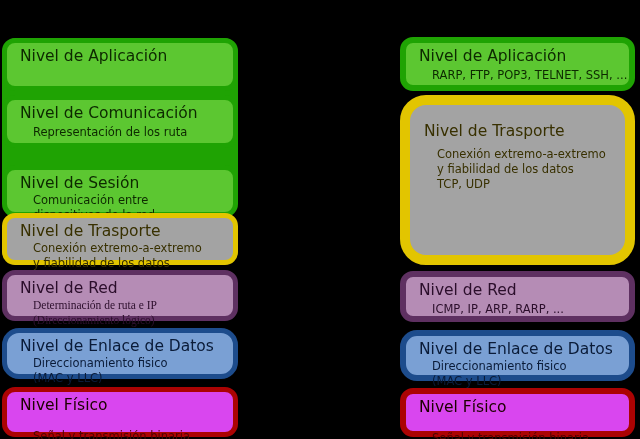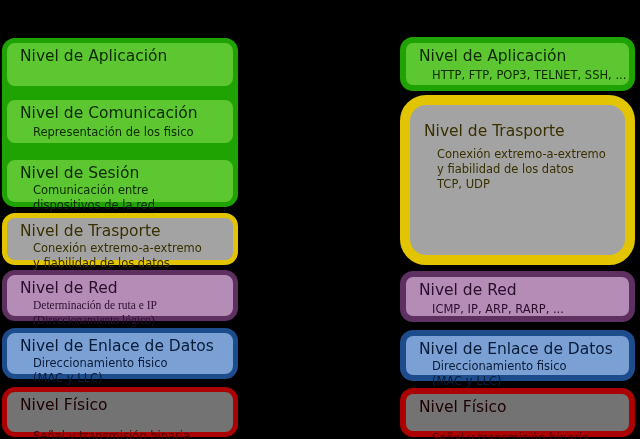--- a/index.html
+++ b/index.html
@@ -30,22 +30,22 @@
     margin-top: 2px;
     font-size: 11.5px;
     line-height: 15px;
   }
   .sub div { white-space: nowrap; }
 
   
   .green  { background: #5cc731; border-color: #1fa303; color: #0d2900; }
   .yellow { background: #a3a3a3; border-color: #e2c500; color: #383000; }
   .purple { background: #b58cb5; border-color: #5e3061; color: #2b0e2b; }
-  .blue   { background: #7aa0d4; border-color: #1d4c8c; color: #0a1b38; }
-  .red    { background: #737373; border-color: #ab0303; color: #1d0000; }
+  .blue   { background: #7aa0d4; border-color: #1d4c8c; color: #0a1b38; border-radius: 17px; }
+  .red    { background: #d946ef; border-color: #ab0303; color: #1d0000; }
   .red .sub { color: #4d0500; margin-top: 14px; }
 
   
   .green-group {
     position: absolute;
     left: 2px; top: 38px;
     width: 236px; height: 167px;
     background: #1fa303;
     border-radius: 15px;
   }
@@ -67,24 +67,24 @@
 
   <div class="osi">
 
     <div class="green-group">
       <div class="stack-box green" style="top:0; height:53px;">
         <div class="title">Nivel de Aplicación</div>
       </div>
       <div class="stack-box green" style="top:57px; height:53px;">
         <div class="title">Nivel de Comunicación</div>
         <div class="sub">
-          <div>Representación de los fisico</div>
+          <div>Representación de los ruta</div>
         </div>
       </div>
-      <div class="stack-box green" style="top:117px; height:52px;">
+      <div class="stack-box green" style="top:127px; height:52px;">
         <div class="title">Nivel de Sesión</div>
         <div class="sub" style="margin-top:0;">
           <div>Comunicación entre</div>
           <div>dispositivos de la red</div>
         </div>
       </div>
     </div>
 
     <div class="stack-box yellow" style="left:2px; top:213px; width:236px; height:52px;">
       <div class="title">Nivel de Trasporte</div>
@@ -116,21 +116,21 @@
         <div>Señal y transmisión binaria</div>
       </div>
     </div>
   </div>
 
   <div class="tcpip">
 
     <div class="stack-box green" style="top:37px; height:54px;">
       <div class="title">Nivel de Aplicación</div>
       <div class="sub">
-        <div>HTTP, FTP, POP3, TELNET, SSH, ...</div>
+        <div>RARP, FTP, POP3, TELNET, SSH, ...</div>
       </div>
     </div>
 
     <div class="stack-box yellow tall" style="top:95px; height:170px;">
       <div class="title">Nivel de Trasporte</div>
       <div class="sub" style="margin-top:6px;">
         <div>Conexión extremo-a-extremo</div>
         <div>y fiabilidad de los datos</div>
         <div>TCP, UDP</div>
       </div>

